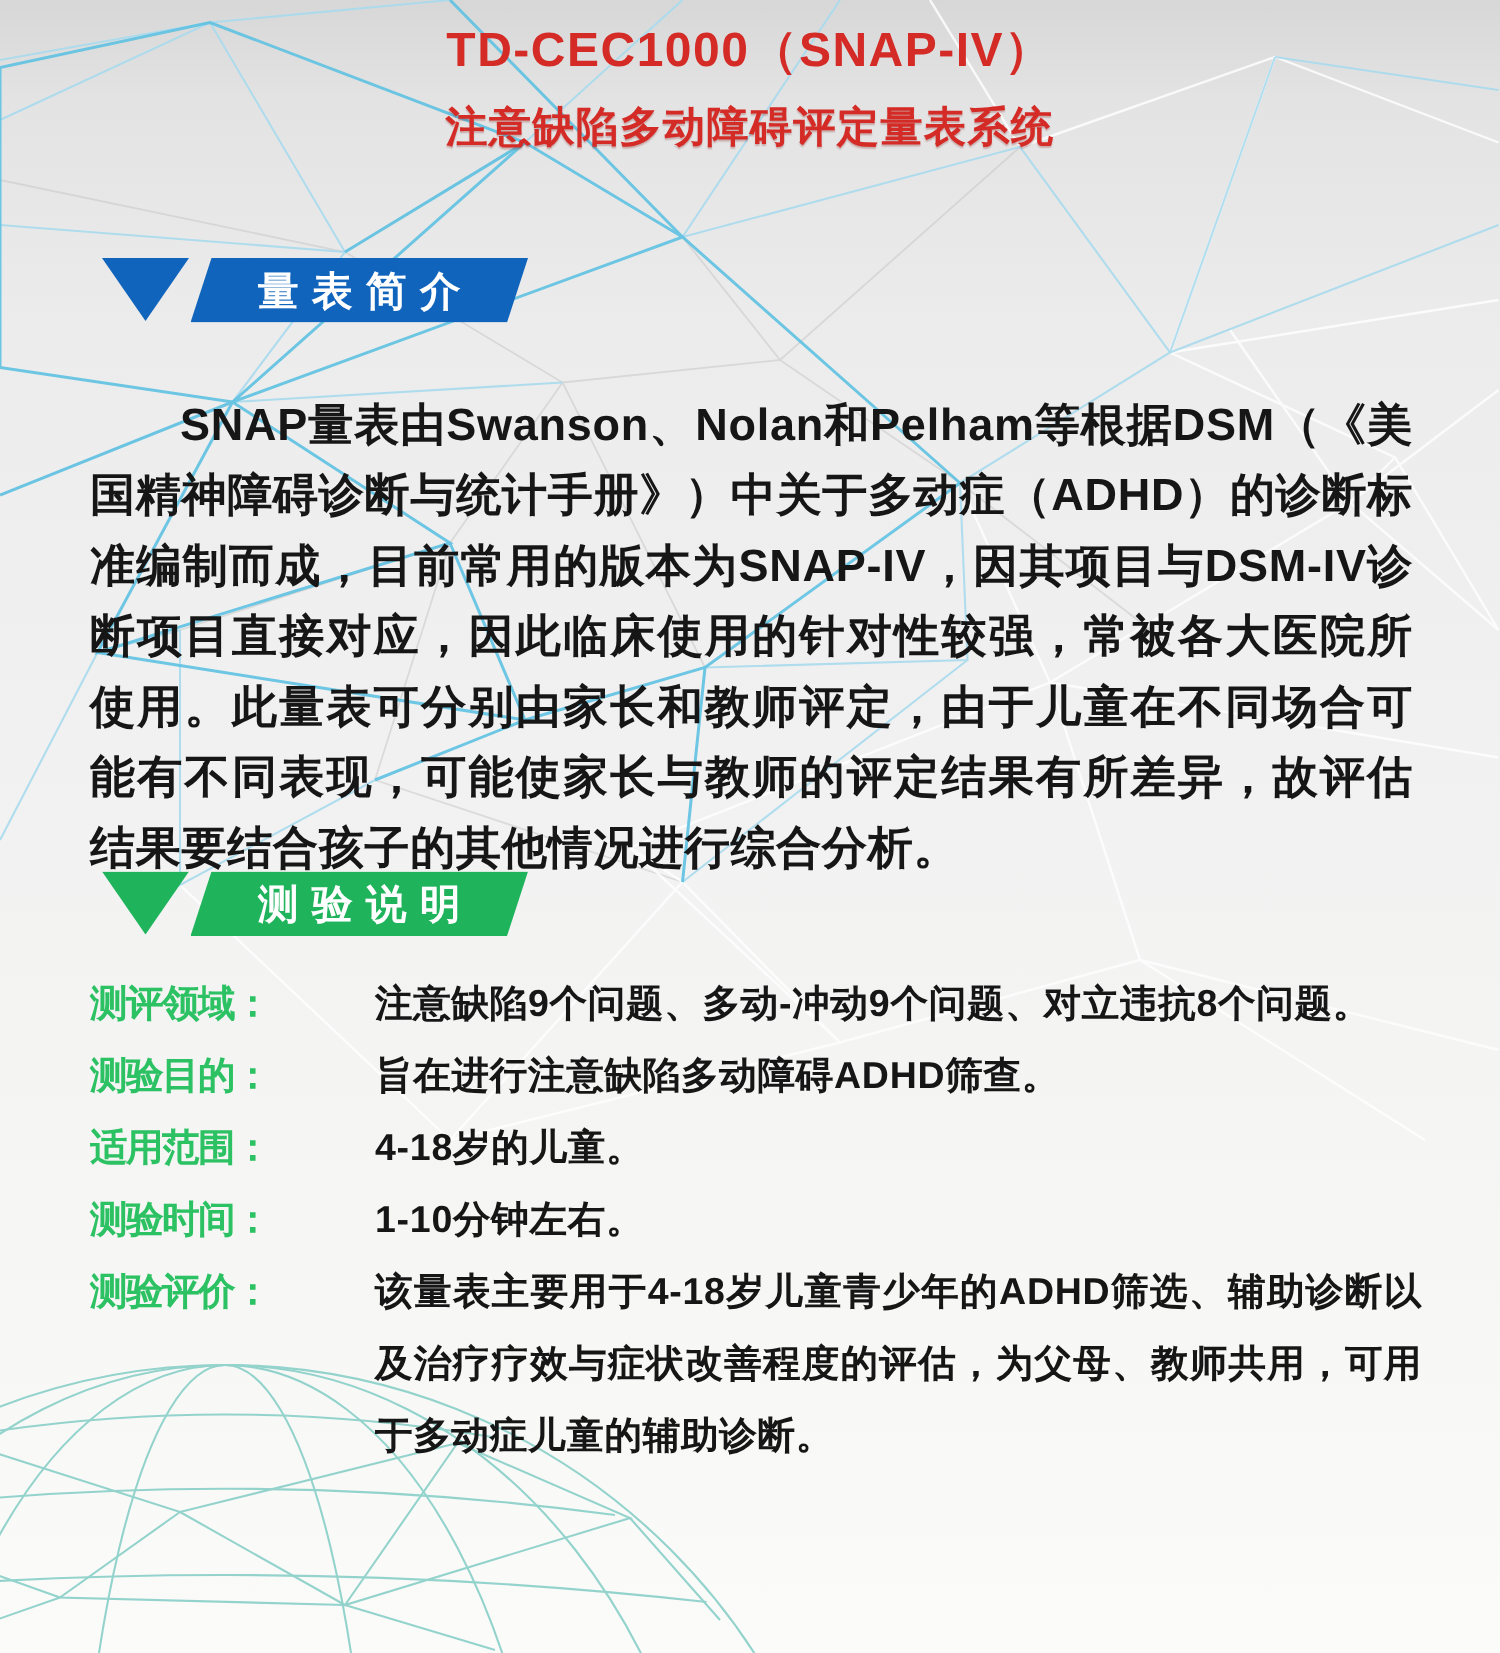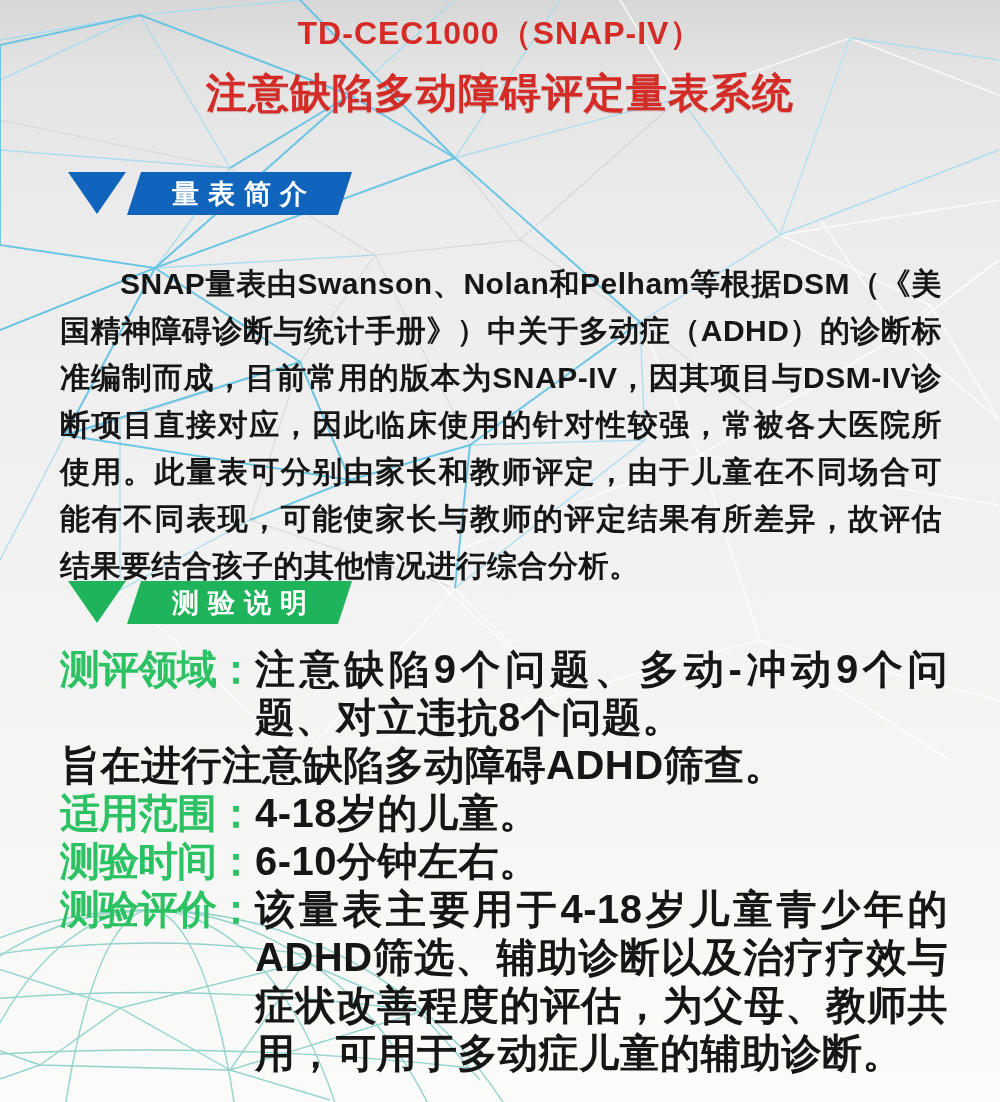--- a/index.html
+++ b/index.html
@@ -18,21 +18,21 @@
   }
   .bg-svg{position:absolute;left:0;top:0;width:1000px;height:1102px;pointer-events:none;}
   .content{position:absolute;inset:0;}
 
   .subtitle{
     position:absolute;top:12px;left:0;width:100%;text-align:center;
     color:var(--title-red);font-size:32px;font-weight:bold;letter-spacing:1px;
   }
   .main-title{
     position:absolute;top:66px;left:0;width:100%;text-align:center;
-    color:var(--title-red);font-size:41px;font-weight:bold;letter-spacing:1px;
+    color:var(--title-red);font-size:28px;font-weight:bold;letter-spacing:1px;
     text-shadow:0 1px 1px rgba(120,0,0,.25);
   }
 
   .ribbon{position:absolute;left:68px;height:43px;width:300px;}
   .ribbon-blue{top:172px;}
   .ribbon-green{top:565px;}
   .ribbon .tri{
     position:absolute;left:0;top:0;width:58px;height:42px;
     clip-path:polygon(0 0,100% 0,50% 100%);
   }
@@ -52,28 +52,28 @@
     position:absolute;top:243px;left:60px;width:882px;
     color:var(--body-text);font-size:30px;font-weight:bold;
     line-height:47px;text-align:justify;text-indent:2em;
     letter-spacing:.5px;
     margin-top:17px;
   }
 
   .spec-list{position:absolute;top:645px;left:60px;width:888px;}
   .spec-item{
     display:flex;align-items:flex-start;
-    font-size:40px;font-weight:bold;line-height:48px;
+    font-size:25px;font-weight:bold;line-height:48px;
   }
   .spec-item .lbl{
     flex:0 0 142px;color:var(--label-green);white-space:nowrap;
     letter-spacing:-1px;
   }
   .spec-item .txt{
-    flex:1;color:var(--body-text);text-align:justify;letter-spacing:.5px;
+    flex:1;color:var(--body-text);text-align:justify;letter-spacing:.5px;margin-left:48px;
   }
 </style>
 </head>
 <body>
 
 <div class="page">
 
   <svg class="bg-svg" viewBox="0 0 1000 1102" xmlns="http://www.w3.org/2000/svg">
 
     <g stroke="#c8c8c8" stroke-width="1.2" fill="none" opacity="0.55">
@@ -145,29 +145,30 @@
         <span>测验说明</span>
       </div>
     </div>
 
     <div class="spec-list">
       <div class="spec-item">
         <span class="lbl">测评领域：</span>
         <span class="txt">注意缺陷9个问题、多动-冲动9个问题、对立违抗8个问题。</span>
       </div>
       <div class="spec-item">
+        <span class="lbl">测验目的：</span>
         <span class="txt">旨在进行注意缺陷多动障碍ADHD筛查。</span>
       </div>
       <div class="spec-item">
         <span class="lbl">适用范围：</span>
         <span class="txt">4-18岁的儿童。</span>
       </div>
       <div class="spec-item">
         <span class="lbl">测验时间：</span>
-        <span class="txt">6-10分钟左右。</span>
+        <span class="txt">1-10分钟左右。</span>
       </div>
       <div class="spec-item">
         <span class="lbl">测验评价：</span>
         <span class="txt">该量表主要用于4-18岁儿童青少年的ADHD筛选、辅助诊断以及治疗疗效与症状改善程度的评估，为父母、教师共用，可用于多动症儿童的辅助诊断。</span>
       </div>
     </div>
 
   </div>
 </div>
 

